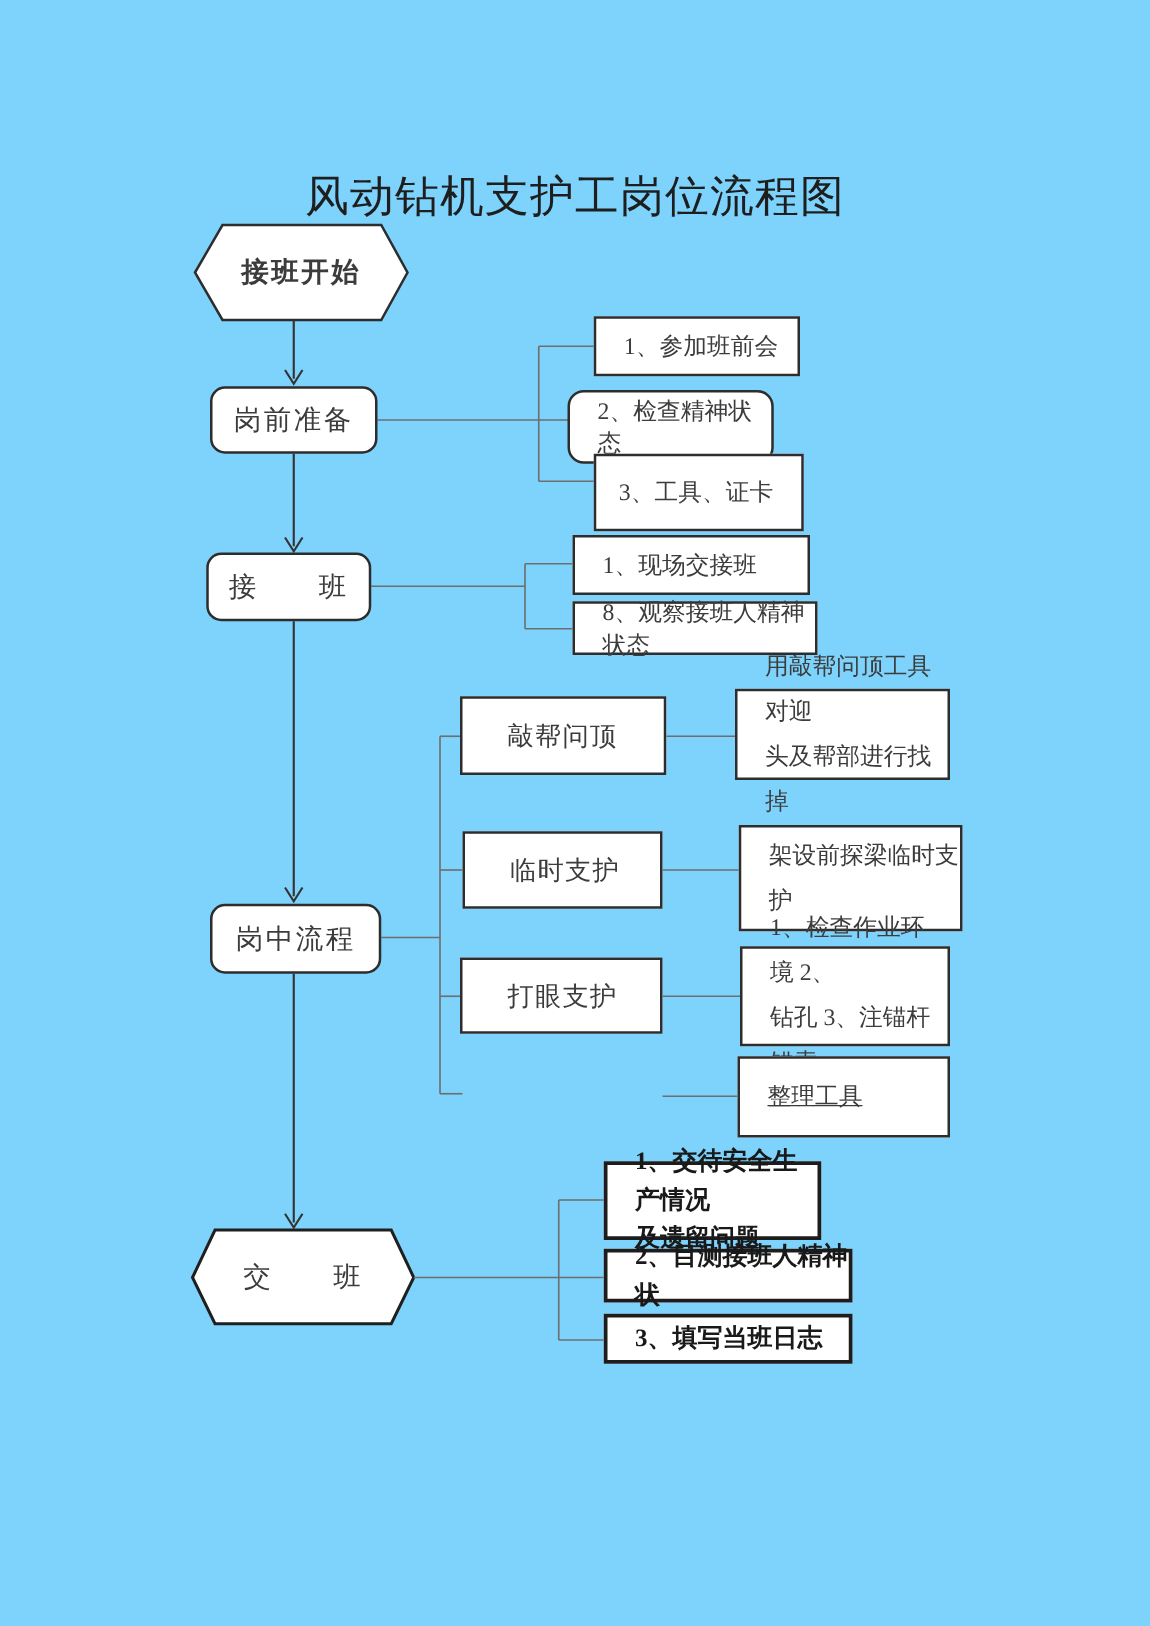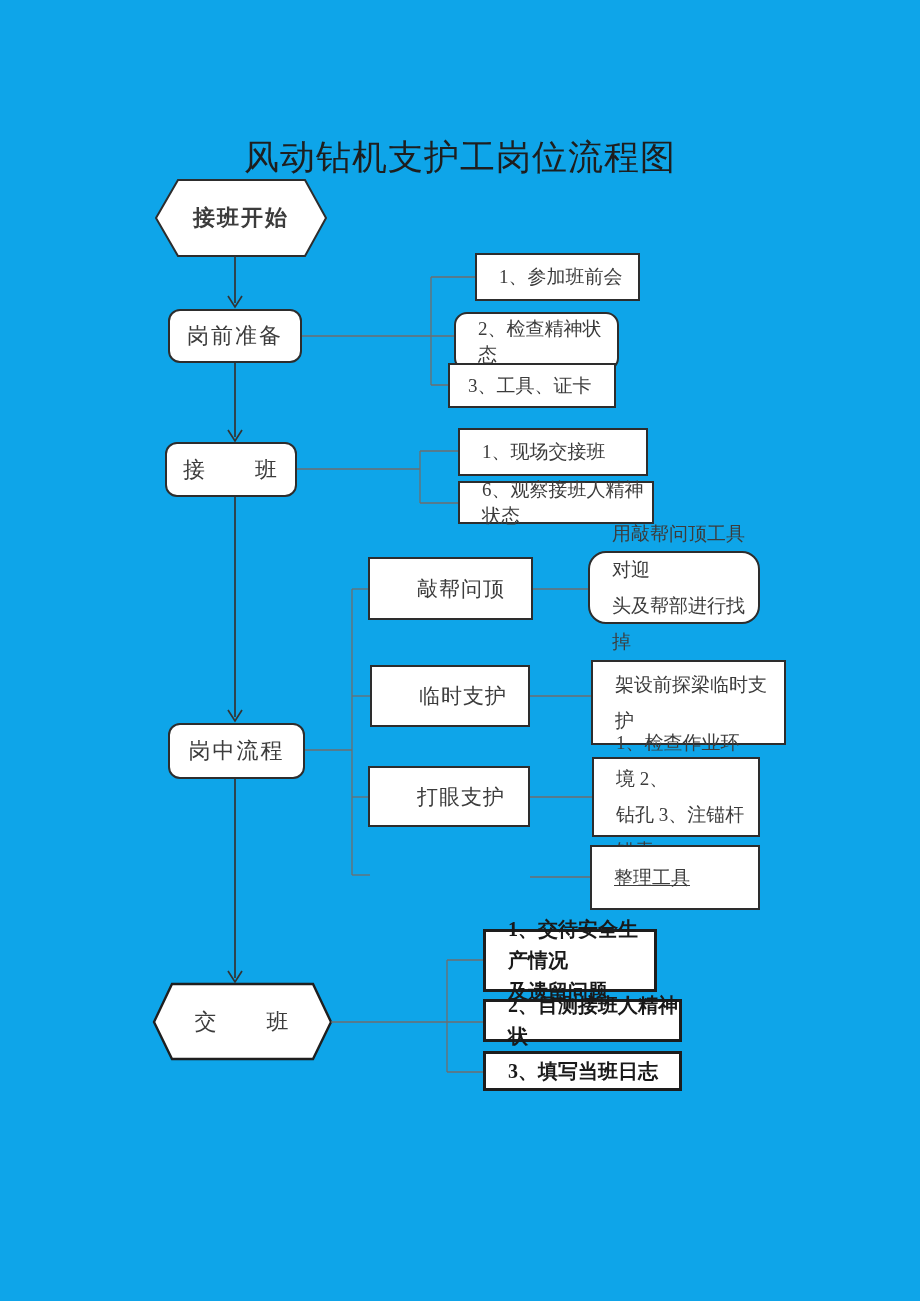--- a/index.html
+++ b/index.html
@@ -1,18 +1,18 @@
 <!DOCTYPE html>
 <html><head>
 <meta charset="utf-8">
 <style>
   html,body{margin:0;padding:0;background:#ffffff;}
   .stage{
     position:relative;width:920px;height:1301px;margin:0 auto;
-    background:#0ea5e9;overflow:hidden;
+    background:#7dd3fc;overflow:hidden;
     font-family:"Liberation Serif","DejaVu Serif",serif;
   }
   .page-title{
     position:absolute;left:0;top:134px;width:920px;height:46px;
     text-align:center;font-size:35px;font-weight:500;color:#1e1e1e;
     letter-spacing:1px;
   }
   svg.lines{position:absolute;left:0;top:0;width:920px;height:1301px;}
   .hexlabel{
     position:absolute;display:flex;align-items:center;justify-content:center;
@@ -21,21 +21,21 @@
   .box{
     position:absolute;box-sizing:border-box;background:#fff;
     border:2px solid #2d2d2d;display:flex;align-items:center;
     color:#3c3c3c;
   }
   .rnode{
     border-radius:12px;justify-content:center;
     font-size:22px;letter-spacing:2px;border-width:2px;
   }
   .item{font-size:19px;padding-left:22px;}
-  .step{font-size:21px;padding-left:47px;letter-spacing:1px;}
+  .step{font-size:21px;padding-left:36px;letter-spacing:1px;}
   .detail{font-size:19px;padding-left:22px;line-height:36px;}
   .pre-line{white-space:pre-line;}
   .hand{
     border-width:3px;border-color:#1d1d1d;font-weight:700;
     color:#191919;font-size:20px;line-height:31px;
   }
 </style>
 </head>
 <body>
 
@@ -92,34 +92,34 @@
       <line x1="447" y1="960" x2="483" y2="960"></line>
       <line x1="447" y1="1072" x2="483" y2="1072"></line>
     </g>
   </svg>
 
   <div class="hexlabel" style="left:156px;top:180px;width:170px;height:76px;font-weight:bold;">接班开始</div>
 
   <div class="box rnode" style="left:168px;top:309px;width:134px;height:54px;">岗前准备</div>
   <div class="box item" style="left:475px;top:253px;width:165px;height:48px;">1、参加班前会</div>
   <div class="box item" style="left:454px;top:312px;width:165px;height:59px;border-radius:13px;">2、检查精神状态</div>
-  <div class="box item" style="left:448px;top:363px;width:168px;height:45px;padding-left:18px;">3、工具、证卡</div>
+  <div class="box item" style="left:475px;top:363px;width:168px;height:62px;padding-left:18px;">3、工具、证卡</div>
 
   <div class="box rnode" style="left:165px;top:442px;width:132px;height:55px;">接　　班</div>
   <div class="box item" style="left:458px;top:428px;width:190px;height:48px;">1、现场交接班</div>
-  <div class="box item" style="left:458px;top:481px;width:196px;height:43px;">6、观察接班人精神状态</div>
+  <div class="box item" style="left:458px;top:481px;width:196px;height:43px;">8、观察接班人精神状态</div>
 
   <div class="box rnode" style="left:168px;top:723px;width:137px;height:56px;">岗中流程</div>
 
   <div class="box step" style="left:368px;top:557px;width:165px;height:63px;">敲帮问顶</div>
-  <div class="box detail pre-line" style="left:588px;top:551px;width:172px;height:73px;border-radius:18px;">用敲帮问顶工具对迎
+  <div class="box detail pre-line" style="left:588px;top:551px;width:172px;height:73px;">用敲帮问顶工具对迎
 头及帮部进行找掉</div>
 
   <div class="box step" style="left:370px;top:665px;width:160px;height:62px;">临时支护</div>
-  <div class="box detail" style="left:591px;top:660px;width:195px;height:85px;">架设前探梁临时支护</div>
+  <div class="box detail" style="left:591px;top:660px;width:179px;height:85px;">架设前探梁临时支护</div>
 
   <div class="box step" style="left:368px;top:766px;width:162px;height:61px;">打眼支护</div>
   <div class="box detail pre-line" style="left:592px;top:757px;width:168px;height:80px;">1、检查作业环境 2、
 钻孔 3、注锚杆锚索</div>
 
   <div class="box detail" style="left:590px;top:845px;width:170px;height:65px;text-decoration:underline;">整理工具</div>
 
   <div class="hexlabel" style="left:154px;top:984px;width:177px;height:75px;">交　　班</div>
 
   <div class="box item hand pre-line" style="left:483px;top:929px;width:174px;height:63px;">1、交待安全生产情况

